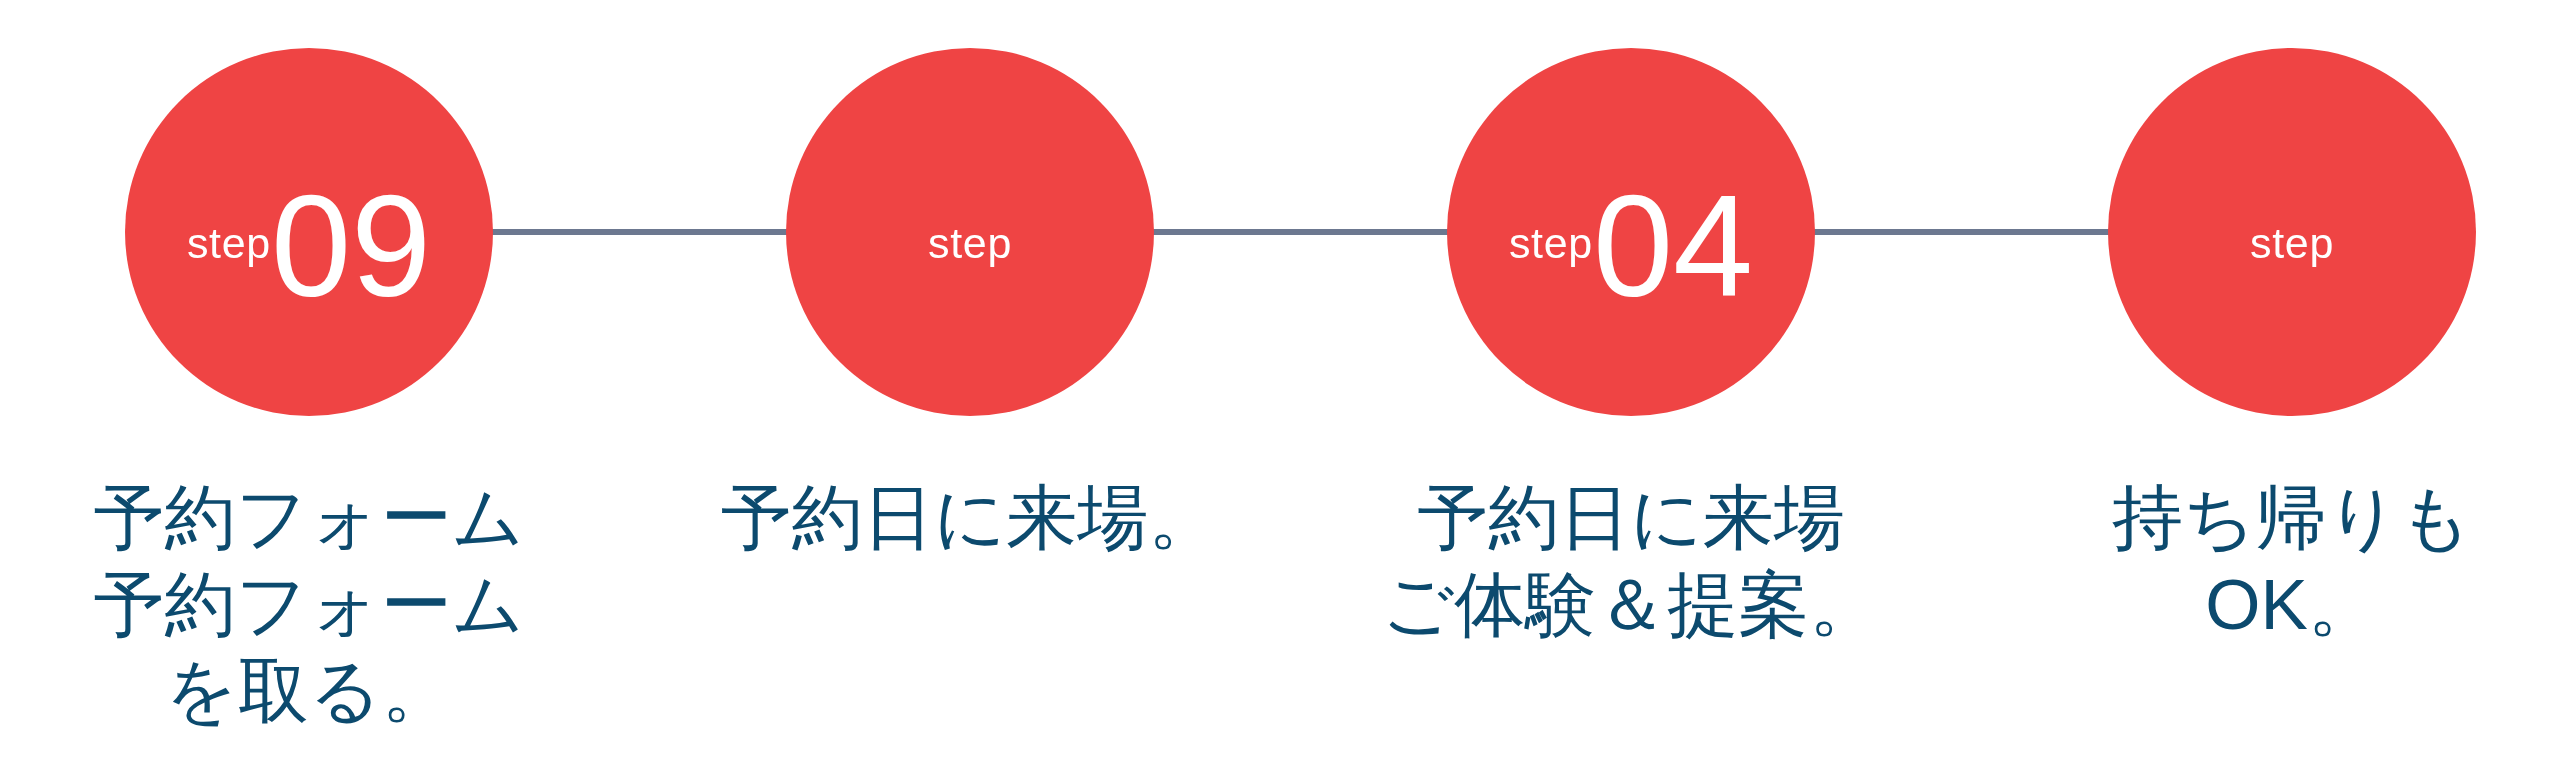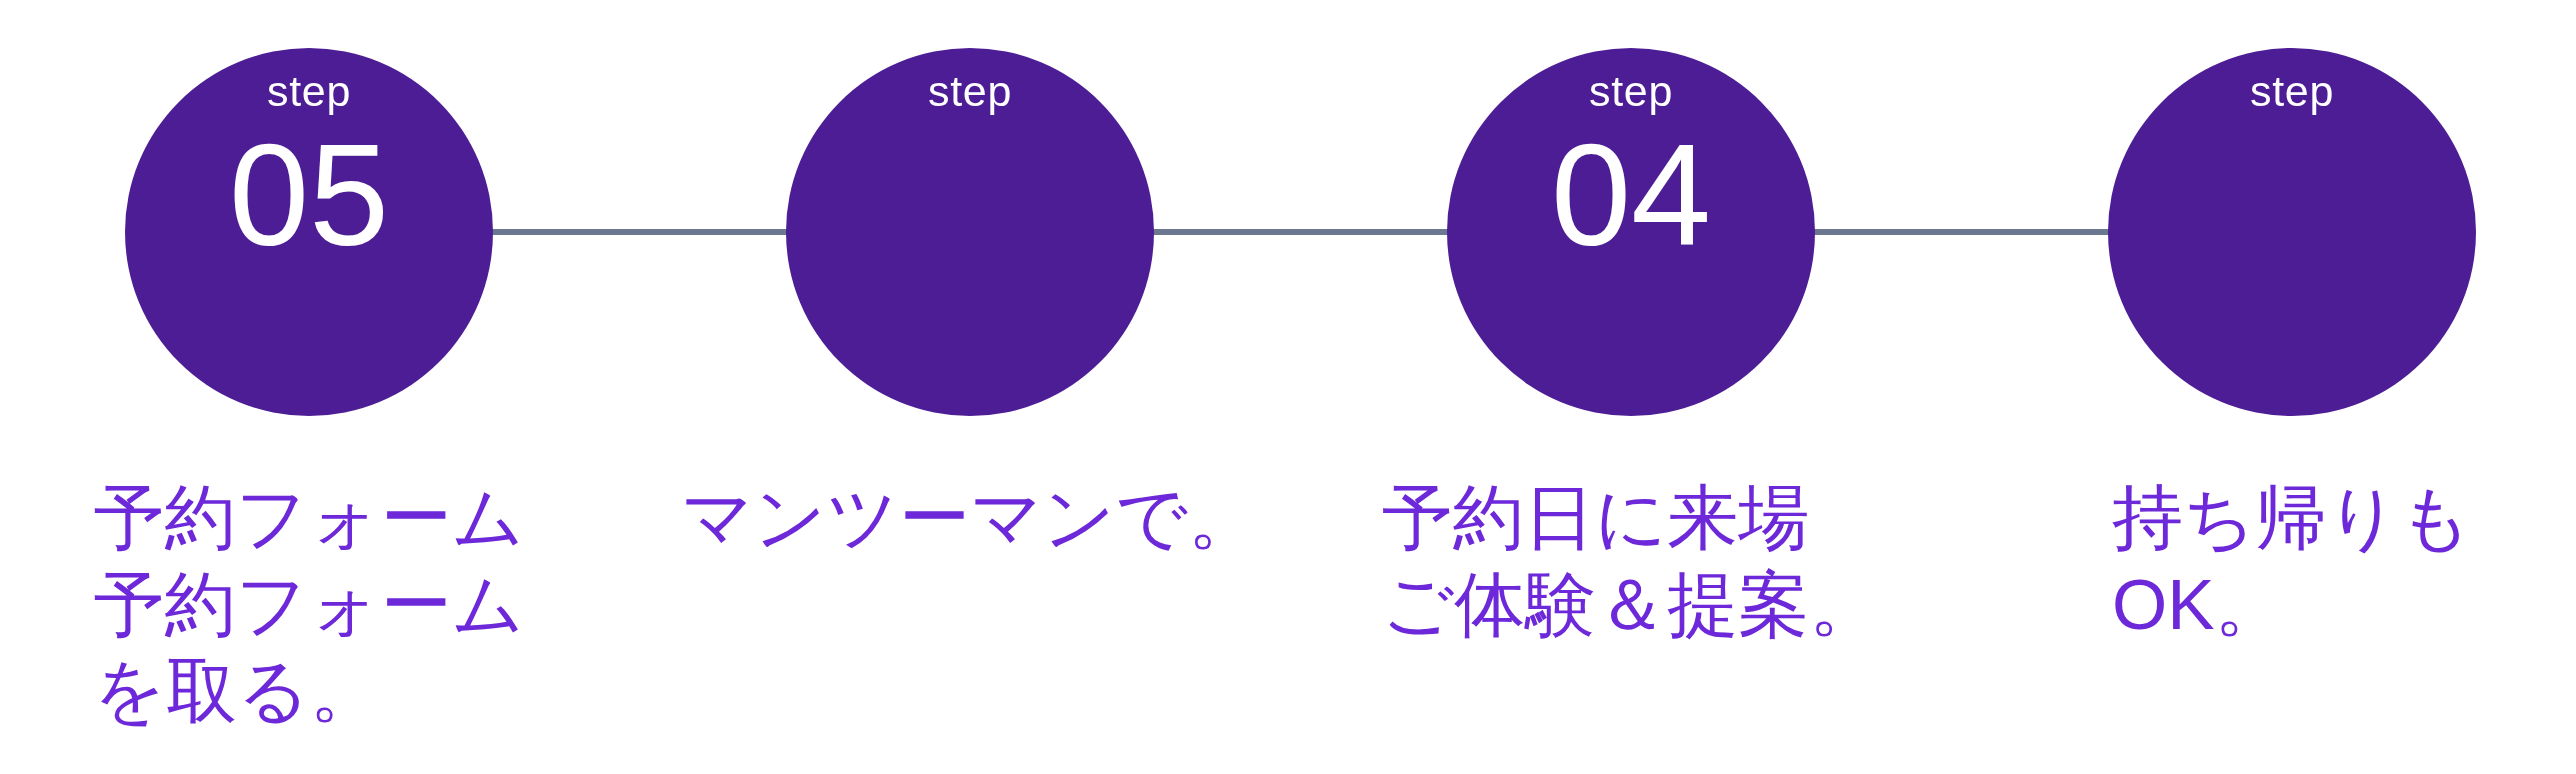--- a/index.html
+++ b/index.html
@@ -36,25 +36,25 @@
   }
   .col-1 { left: 125px; }
   .col-2 { left: 786px; }
   .col-3 { left: 1447px; }
   .col-4 { left: 2108px; }
 
   .circle {
     width: 368px;
     height: 368px;
     border-radius: 50%;
-    background: #4c1d95;
+    background: #ef4444;
     display: flex;
-    flex-direction: column;
+    flex-direction: row;
     align-items: center;
-    justify-content: flex-start;
+    justify-content: center;
     padding-top: 22px;
     box-sizing: border-box;
     flex: 0 0 auto;
   }
 
   .step-label {
     color: #ffffff;
     font-size: 43px;
     line-height: 1;
     letter-spacing: 0.7px;
@@ -64,52 +64,52 @@
     color: #ffffff;
     font-size: 144px;
     font-weight: 300;
     line-height: 1.05;
     margin-top: 7.4px;
   }
 
   .caption {
     margin-top: 59px;
     display: inline-block;
-    text-align: left;
-    color: #6d28d9;
+    text-align: center;
+    color: #0c4a6e;
     font-size: 71px;
     line-height: 1.22;
   }
   .caption-line {
     white-space: nowrap;
   }
 </style>
 </head>
 <body>
 
 <div class="connector"></div>
 
 <div class="step-col col-1">
   <div class="circle">
     <div class="step-label">step</div>
-    <div class="step-number">05</div>
+    <div class="step-number">09</div>
   </div>
   <div class="caption">
     <div class="caption-line">予約フォーム</div>
     <div class="caption-line">予約フォーム</div>
     <div class="caption-line">を取る。</div>
   </div>
 </div>
 
 <div class="step-col col-2">
   <div class="circle">
     <div class="step-label">step</div>
   </div>
   <div class="caption">
-    <div class="caption-line">マンツーマンで。</div>
+    <div class="caption-line">予約日に来場。</div>
     <div class="caption-line"></div>
     <div class="caption-line"></div>
   </div>
 </div>
 
 <div class="step-col col-3">
   <div class="circle">
     <div class="step-label">step</div>
     <div class="step-number">04</div>
   </div>

